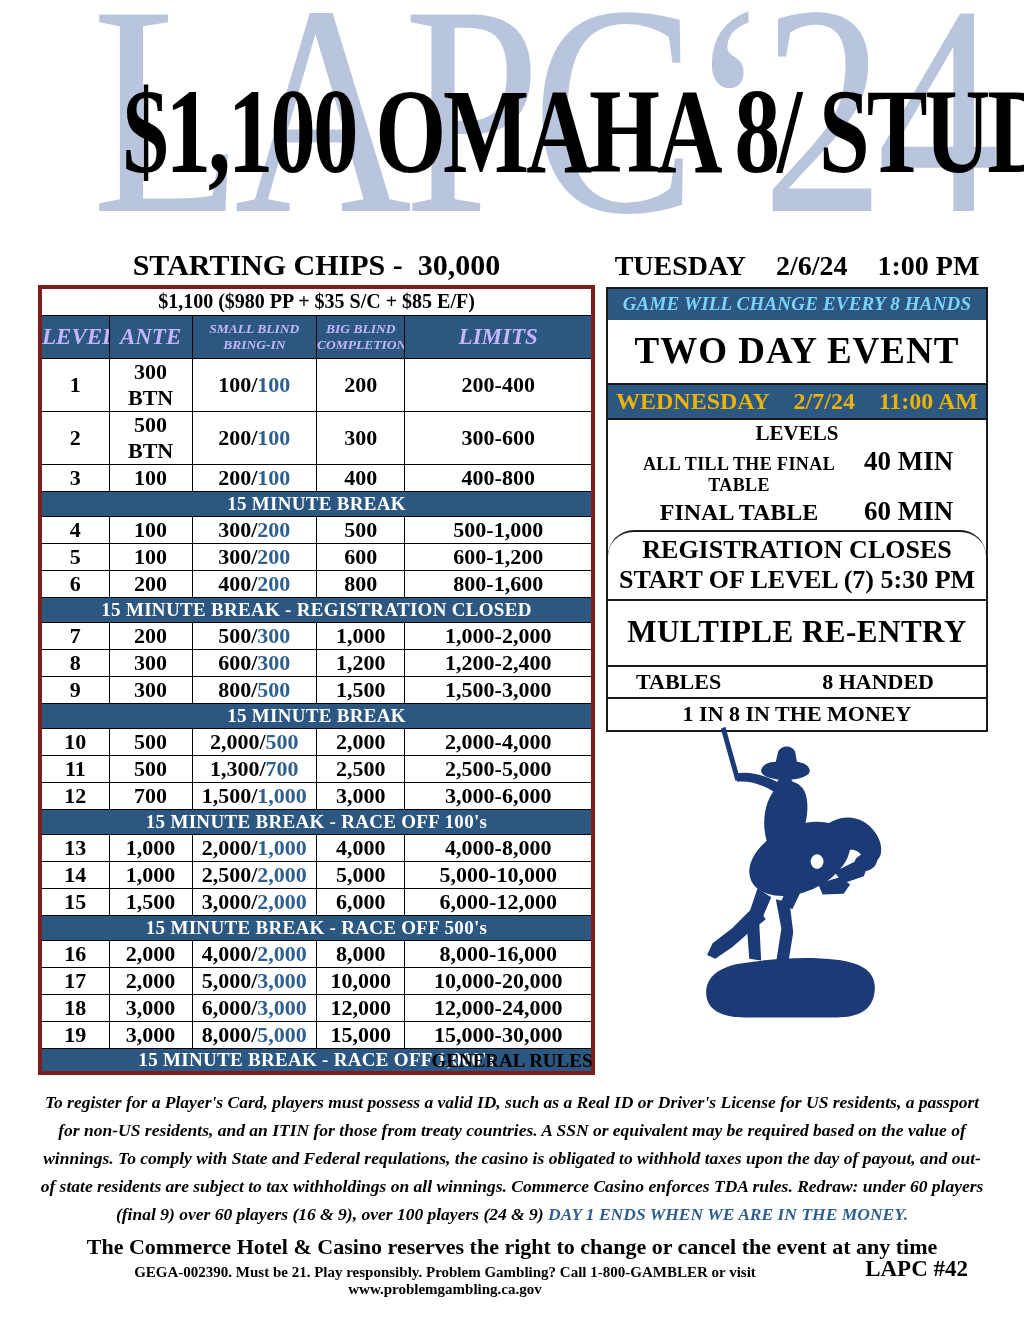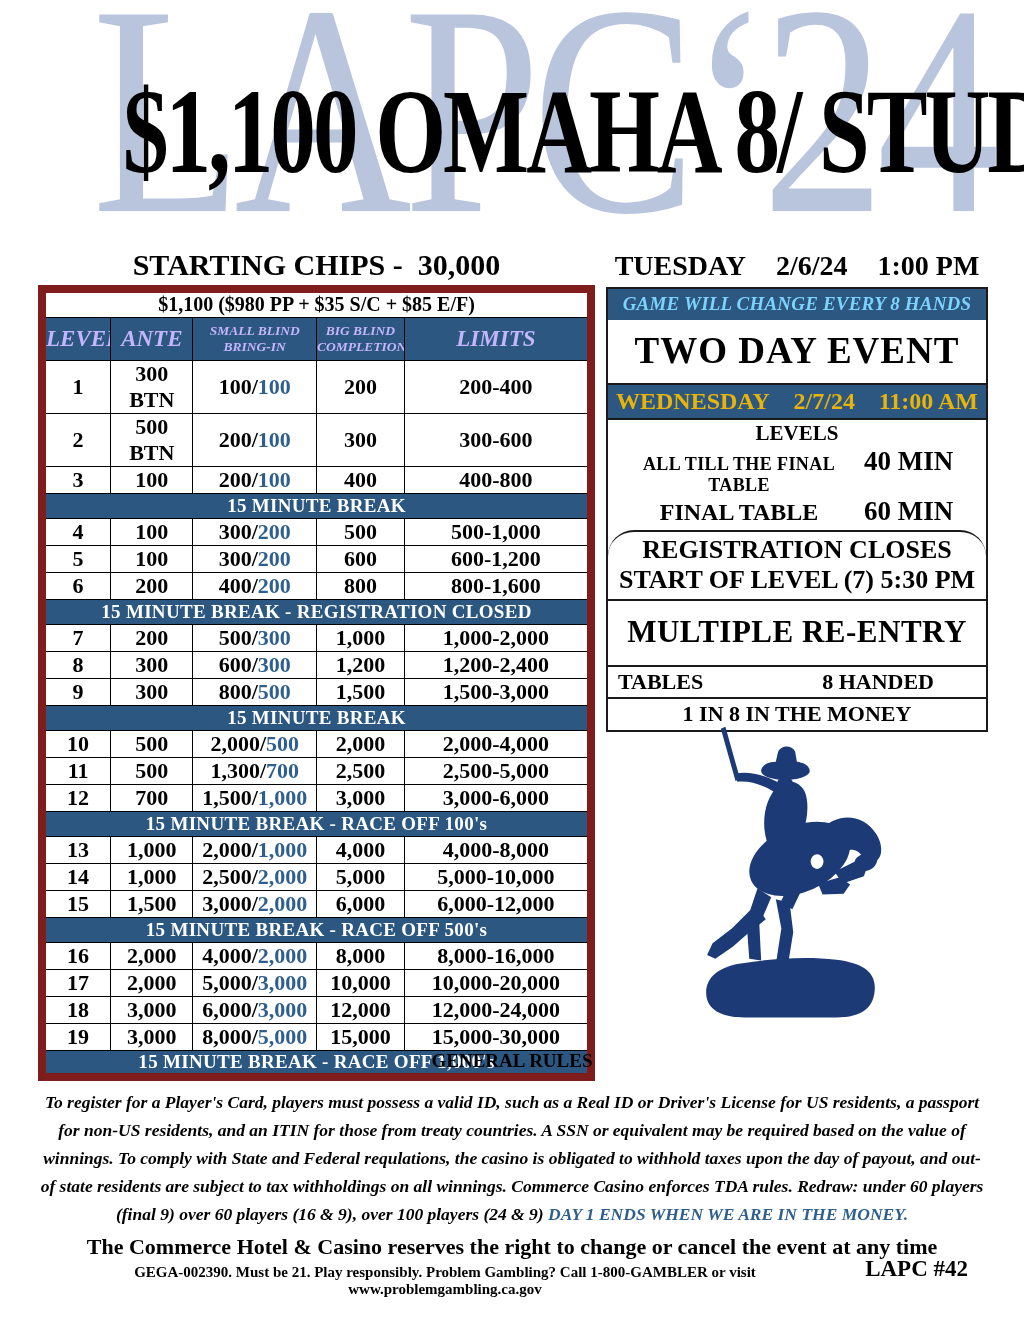--- a/index.html
+++ b/index.html
@@ -22,21 +22,21 @@
   .title{
     position:absolute; top:72px; left:0; width:1024px; text-align:center;
     font-size:120px; font-weight:bold; color:#000; line-height:1;
     letter-spacing:-4px; transform:scaleX(0.76); transform-origin:center top;
     white-space:nowrap;
   }
 
   
   .left-col{position:absolute; left:38px; top:248px; width:557px;}
   .chips-heading{text-align:center; font-size:30px; font-weight:bold; margin-bottom:3px; white-space:pre;}
-  table.structure{width:100%; border-collapse:collapse; table-layout:fixed; border:8px solid #7f1d1d;}
+  table.structure{width:100%; border-collapse:collapse; table-layout:fixed; border:4px solid #7f1d1d;}
   table.structure th, table.structure td{border:1.5px solid #000; text-align:center; font-weight:bold; padding:0; overflow:hidden;}
   tr.buyin td{font-size:20px; height:28px;}
   tr.head th{background:var(--blue); color:#c4b5fd; font-style:italic; height:43px; vertical-align:middle;}
   tr.head .big{font-size:23px;}
   tr.head .sm{font-size:13.5px; line-height:1.12;}
   tr.lvl td{font-size:22px; height:27px;}
   tr.brk td{background:var(--blue); color:#fff; font-size:19px; height:25px; letter-spacing:0.3px;}
   .bi{color:var(--steel);}
 
   
@@ -51,21 +51,21 @@
           border-top:2px solid #1a1a1a; border-bottom:2px solid #1a1a1a;}
   .levelsbox{padding:1px 6px 3px;}
   .levelstitle{text-align:center; font-size:21px; font-weight:bold;}
   .lvlrow{display:flex; align-items:baseline; font-weight:bold;}
   .lvlrow .lbl{flex:1; text-align:center;}
   .lvlrow.first .lbl{font-size:18px; letter-spacing:0.4px;}
   .lvlrow.second .lbl{font-size:24px;}
   .lvlrow .val{width:116px; font-size:27px; text-align:left;}
   .regbox{border-top:2.5px solid #1a1a1a; text-align:center; font-weight:bold; font-size:26px; line-height:1.16; padding:3px 0 4px;border-radius:26px;}
   .reentry{border-top:2.5px solid #1a1a1a; text-align:center; font-weight:bold; font-size:31px; padding:13px 0 15px; letter-spacing:0.5px;}
-  .tablesrow{border-top:2.5px solid #1a1a1a; display:flex; justify-content:space-between; font-weight:bold; font-size:22px; padding:2px 52px 2px 10px;}
+  .tablesrow{border-top:2.5px solid #1a1a1a; display:flex; justify-content:space-between; font-weight:bold; font-size:22px; padding:2px 52px 2px 28px;}
   .moneyrow{border-top:2px solid #1a1a1a; text-align:center; font-weight:bold; font-size:22px; padding:2px 0 3px;}
 
   .logo{position:absolute; left:648px; top:692px; width:252px; height:330px;}
 
   
   .rules-heading{position:absolute; top:1050px; left:0; width:1024px; text-align:center; font-size:19px; font-weight:bold;}
   .rules-body{position:absolute; top:1088px; left:36px; width:952px; text-align:center; font-size:17.5px; font-weight:bold; line-height:1.6;font-style:italic;}
   .rules-body .hl{color:var(--steel);}
   .disclaimer{position:absolute; top:1234px; left:0; width:1024px; text-align:center; font-size:22px; font-weight:bold;}
   .legal{position:absolute; top:1264px; left:90px; width:710px; text-align:center; font-size:15px; font-weight:bold;}

